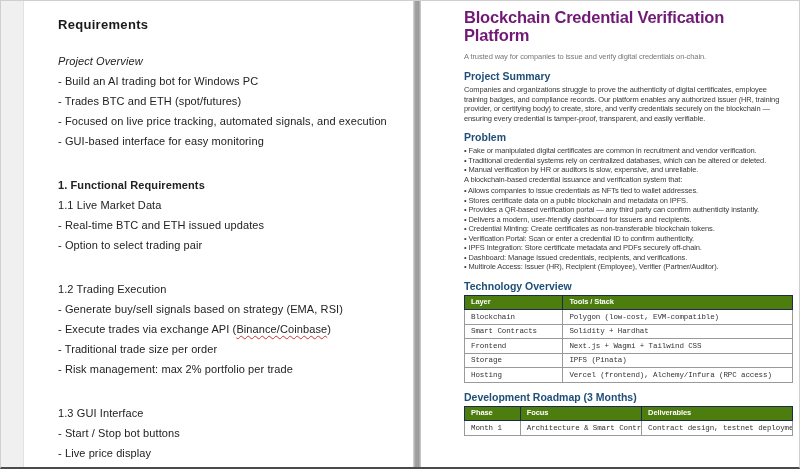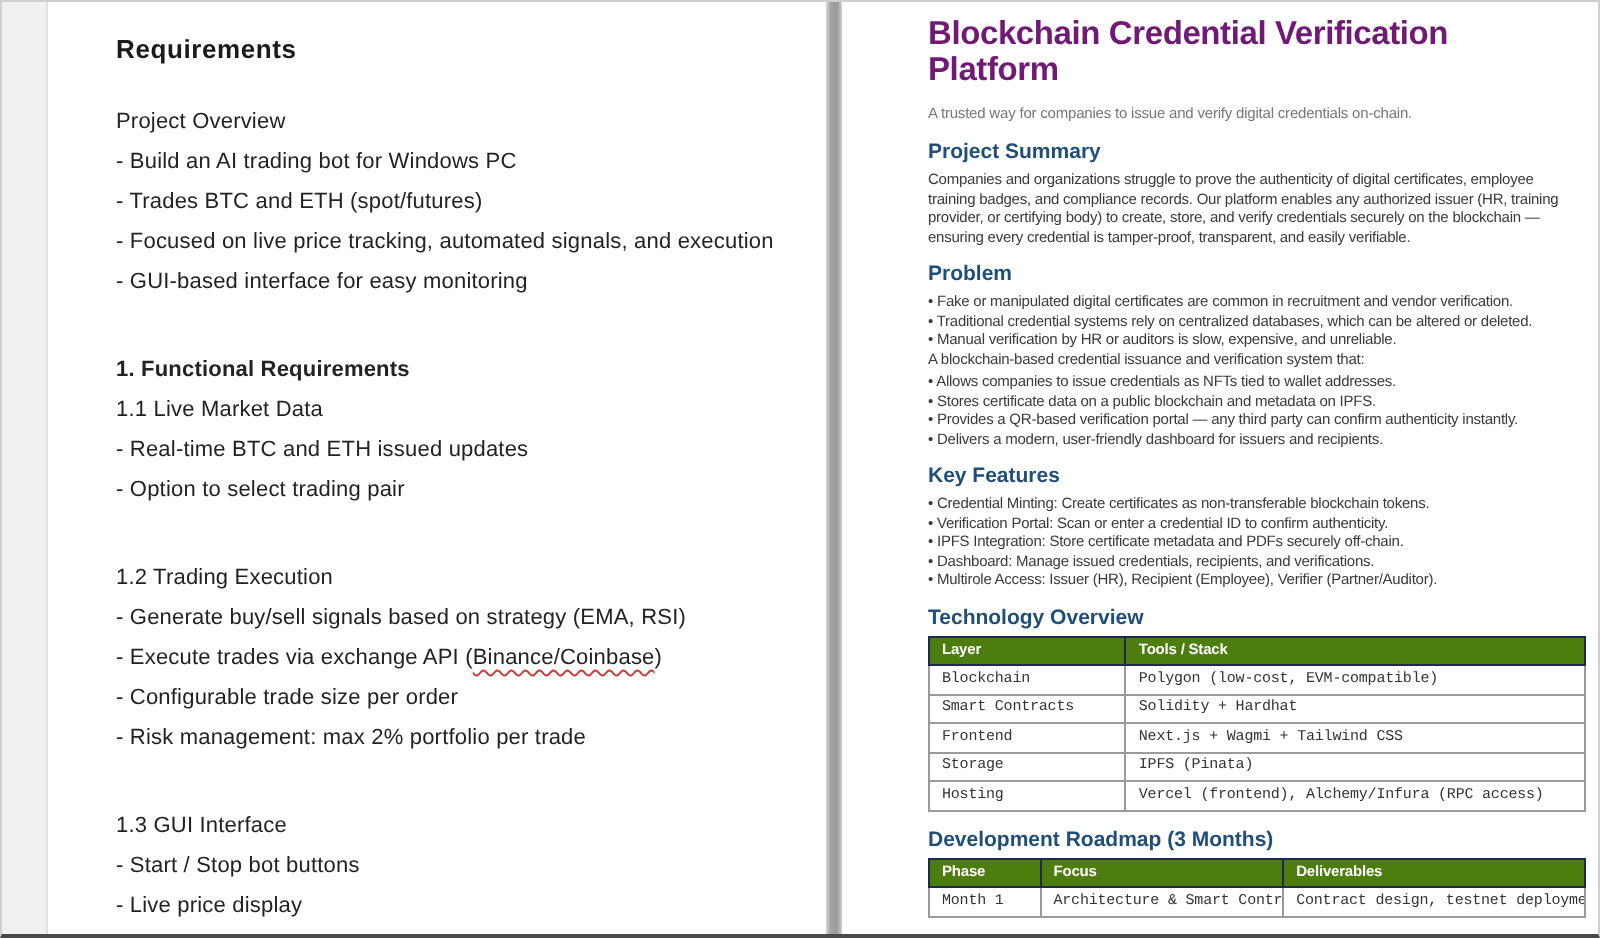--- a/index.html
+++ b/index.html
@@ -33,21 +33,21 @@
   }
   .left-title {
     font-size: 13px; font-weight: bold; color: #1a1a1a;
     letter-spacing: 0.3px;
   }
   .ln {
     font-size: 11px; line-height: 11px; color: #222;
     margin-bottom: 9px; letter-spacing: 0.1px;
     white-space: nowrap;
   }
-  .ln.first { margin-top: 24px; }
+  .ln.first { margin-top: 24px; font-style: italic; }
   .ln.gap   { margin-top: 33px; }
   .ln.b     { font-weight: bold; }
   .spellerr {
     text-decoration: underline wavy #cc3333;
     text-decoration-thickness: 1px;
     text-underline-offset: 2px;
   }
 
   
   .splitter {
@@ -122,21 +122,21 @@
       <div class="ln">- Trades BTC and ETH (spot/futures)</div>
       <div class="ln">- Focused on live price tracking, automated signals, and execution</div>
       <div class="ln">- GUI-based interface for easy monitoring</div>
       <div class="ln b gap">1. Functional Requirements</div>
       <div class="ln">1.1 Live Market Data</div>
       <div class="ln">- Real-time BTC and ETH issued updates</div>
       <div class="ln">- Option to select trading pair</div>
       <div class="ln gap">1.2 Trading Execution</div>
       <div class="ln">- Generate buy/sell signals based on strategy (EMA, RSI)</div>
       <div class="ln"><span>- Execute trades via exchange API (</span><span class="spellerr">Binance/Coinbase</span><span>)</span></div>
-      <div class="ln">- Configurable trade size per order</div>
+      <div class="ln">- Traditional trade size per order</div>
       <div class="ln">- Risk management: max 2% portfolio per trade</div>
       <div class="ln gap">1.3 GUI Interface</div>
       <div class="ln">- Start / Stop bot buttons</div>
       <div class="ln">- Live price display</div>
     </div>
   </div>
 
   <div class="splitter"></div>
 
   <div class="right-pane">
@@ -150,21 +150,20 @@
     <div class="bullet">Fake or manipulated digital certificates are common in recruitment and vendor verification.</div>
     <div class="bullet">Traditional credential systems rely on centralized databases, which can be altered or deleted.</div>
     <div class="bullet">Manual verification by HR or auditors is slow, expensive, and unreliable.</div>
 
     <div class="body-text">A blockchain-based credential issuance and verification system that:</div>
     <div class="bullet">Allows companies to issue credentials as NFTs tied to wallet addresses.</div>
     <div class="bullet">Stores certificate data on a public blockchain and metadata on IPFS.</div>
     <div class="bullet">Provides a QR-based verification portal — any third party can confirm authenticity instantly.</div>
     <div class="bullet">Delivers a modern, user-friendly dashboard for issuers and recipients.</div>
 
-    <div class="h2">Key Features</div>
     <div class="bullet">Credential Minting: Create certificates as non-transferable blockchain tokens.</div>
     <div class="bullet">Verification Portal: Scan or enter a credential ID to confirm authenticity.</div>
     <div class="bullet">IPFS Integration: Store certificate metadata and PDFs securely off-chain.</div>
     <div class="bullet">Dashboard: Manage issued credentials, recipients, and verifications.</div>
     <div class="bullet">Multirole Access: Issuer (HR), Recipient (Employee), Verifier (Partner/Auditor).</div>
 
     <div class="h2">Technology Overview</div>
     <table class="tech-table">
       <colgroup>
           <col class="c0">

